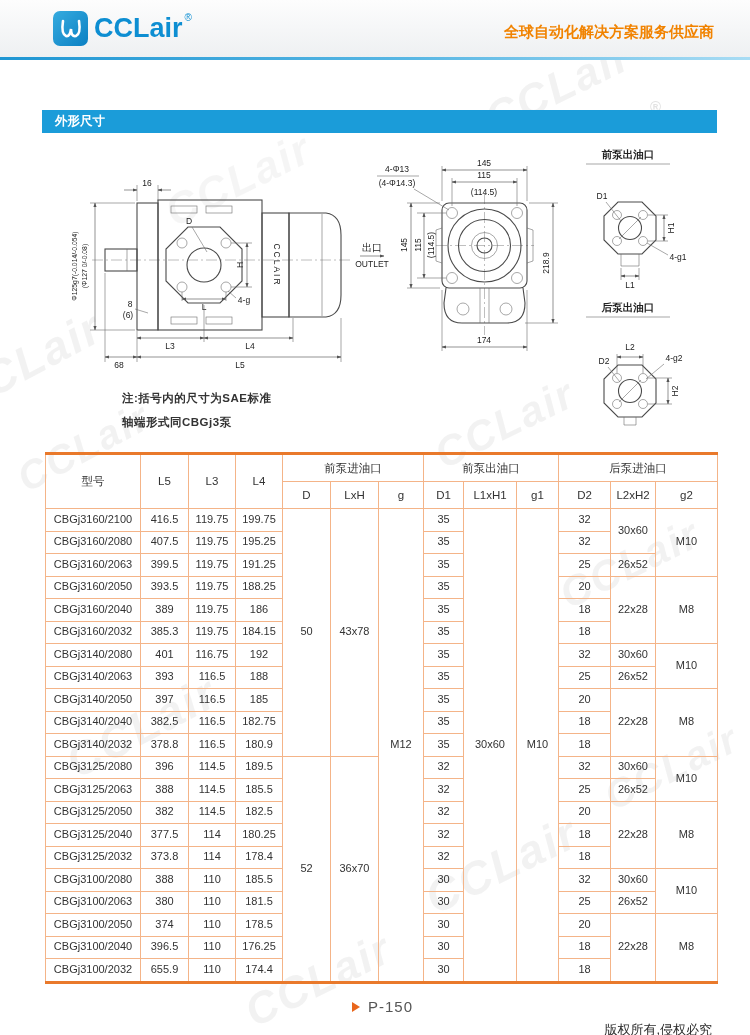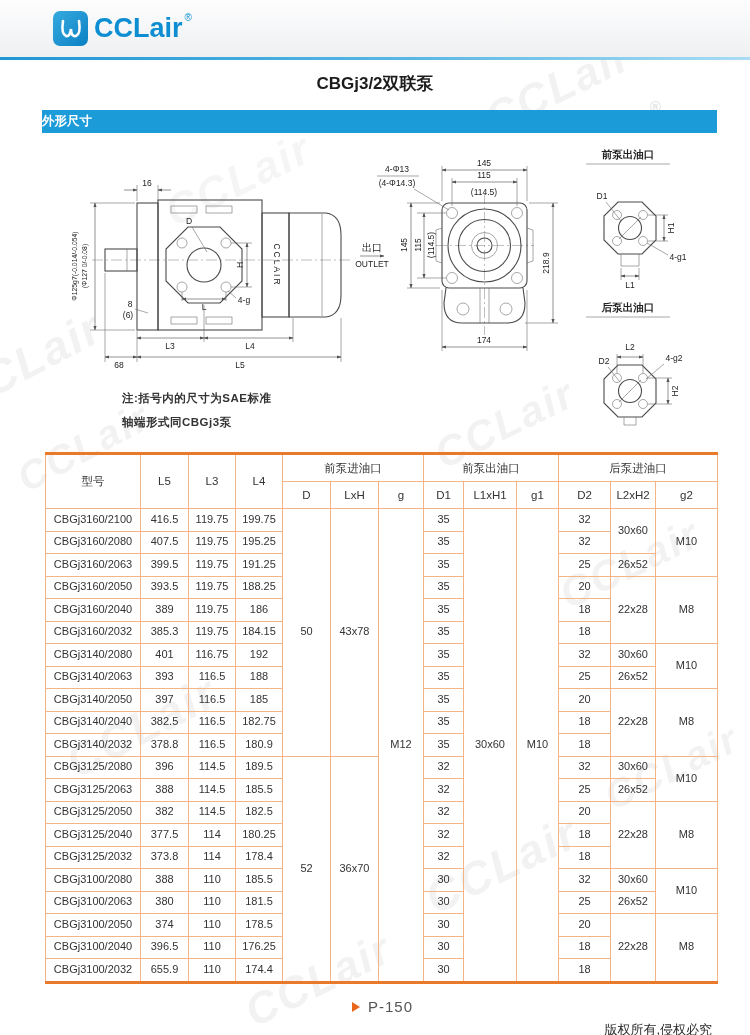--- a/index.html
+++ b/index.html
@@ -16,21 +16,21 @@
   .logo{position:absolute;left:53px;top:11px;display:flex;align-items:flex-start;}
   .logo-mark{width:35px;height:35px;border-radius:7px;background:linear-gradient(135deg,#36abdf,#0b80c3);
        display:flex;align-items:center;justify-content:center;}
   .logo-word{font-size:27px;font-weight:bold;color:#0d8ed2;margin-left:6px;line-height:35px;}
   .logo-reg{font-size:10px;color:#0d8ed2;margin-left:2px;margin-top:1px;}
   .slogan{position:absolute;right:36px;top:23px;font-size:15px;font-weight:bold;color:#f18301;}
   
   .title{position:absolute;top:72px;left:0;right:0;text-align:center;font-size:17px;
        font-weight:bold;color:#1c1c1c;margin:0;}
   .secbar{position:absolute;top:110px;left:42px;right:33px;height:23px;background:#1b9cd9;
-       color:#fff;font-size:12.5px;font-weight:bold;line-height:23px;
+       color:#fff;font-size:12.5px;font-weight:bold;line-height:23px;padding-left:13px;
        box-sizing:border-box;}
   
   .draw{position:absolute;top:135px;left:0;width:750px;height:330px;}
   .note{position:absolute;left:122px;font-size:11.5px;color:#333;letter-spacing:.5px;font-weight:bold;}
   .out{stroke:#4a4a4a;stroke-width:1.1;fill:none;}
   .thin{stroke:#6d6d6d;stroke-width:.6;fill:none;}
   .dim{stroke:#666;stroke-width:.7;fill:none;}
   .cl{stroke:#8a8a8a;stroke-width:.55;stroke-dasharray:11 3 2 3;fill:none;}
   .dt{font-size:8.5px;fill:#222;}
   .dt2{font-size:6.8px;fill:#222;}
@@ -69,24 +69,24 @@
   <div class="hdr">
     <div class="logo">
       <span class="logo-mark">
         <svg width="26" height="26" viewBox="0 0 26 26">
           <path d="M5,5 Q3,18 8,20 Q12,21 13,13 Q13,21 18,20 Q23,18 21,5" stroke="#ffffff" stroke-width="2.6" fill="none" stroke-linecap="round"></path>
         </svg>
       </span>
       <span class="logo-word">CCLair</span>
       <span class="logo-reg">®</span>
     </div>
+    <div class="slogan">全球自动化解决方案服务供应商</div>
   </div>
   <div class="hdr-rule"></div>
 
-  <h1 class="title">CBGj3/2双联泵</h1>
 
   <div class="secbar">
     <span>外形尺寸</span>
   </div>
 
   <svg class="draw" viewBox="0 0 750 330">
     <defs>
       <marker id="ar" viewBox="0 0 10 10" refX="9" refY="5" markerWidth="7" markerHeight="7" orient="auto-start-reverse">
         <path d="M0,1.5 L10,5 L0,8.5 z" fill="#555"></path>
       </marker>

